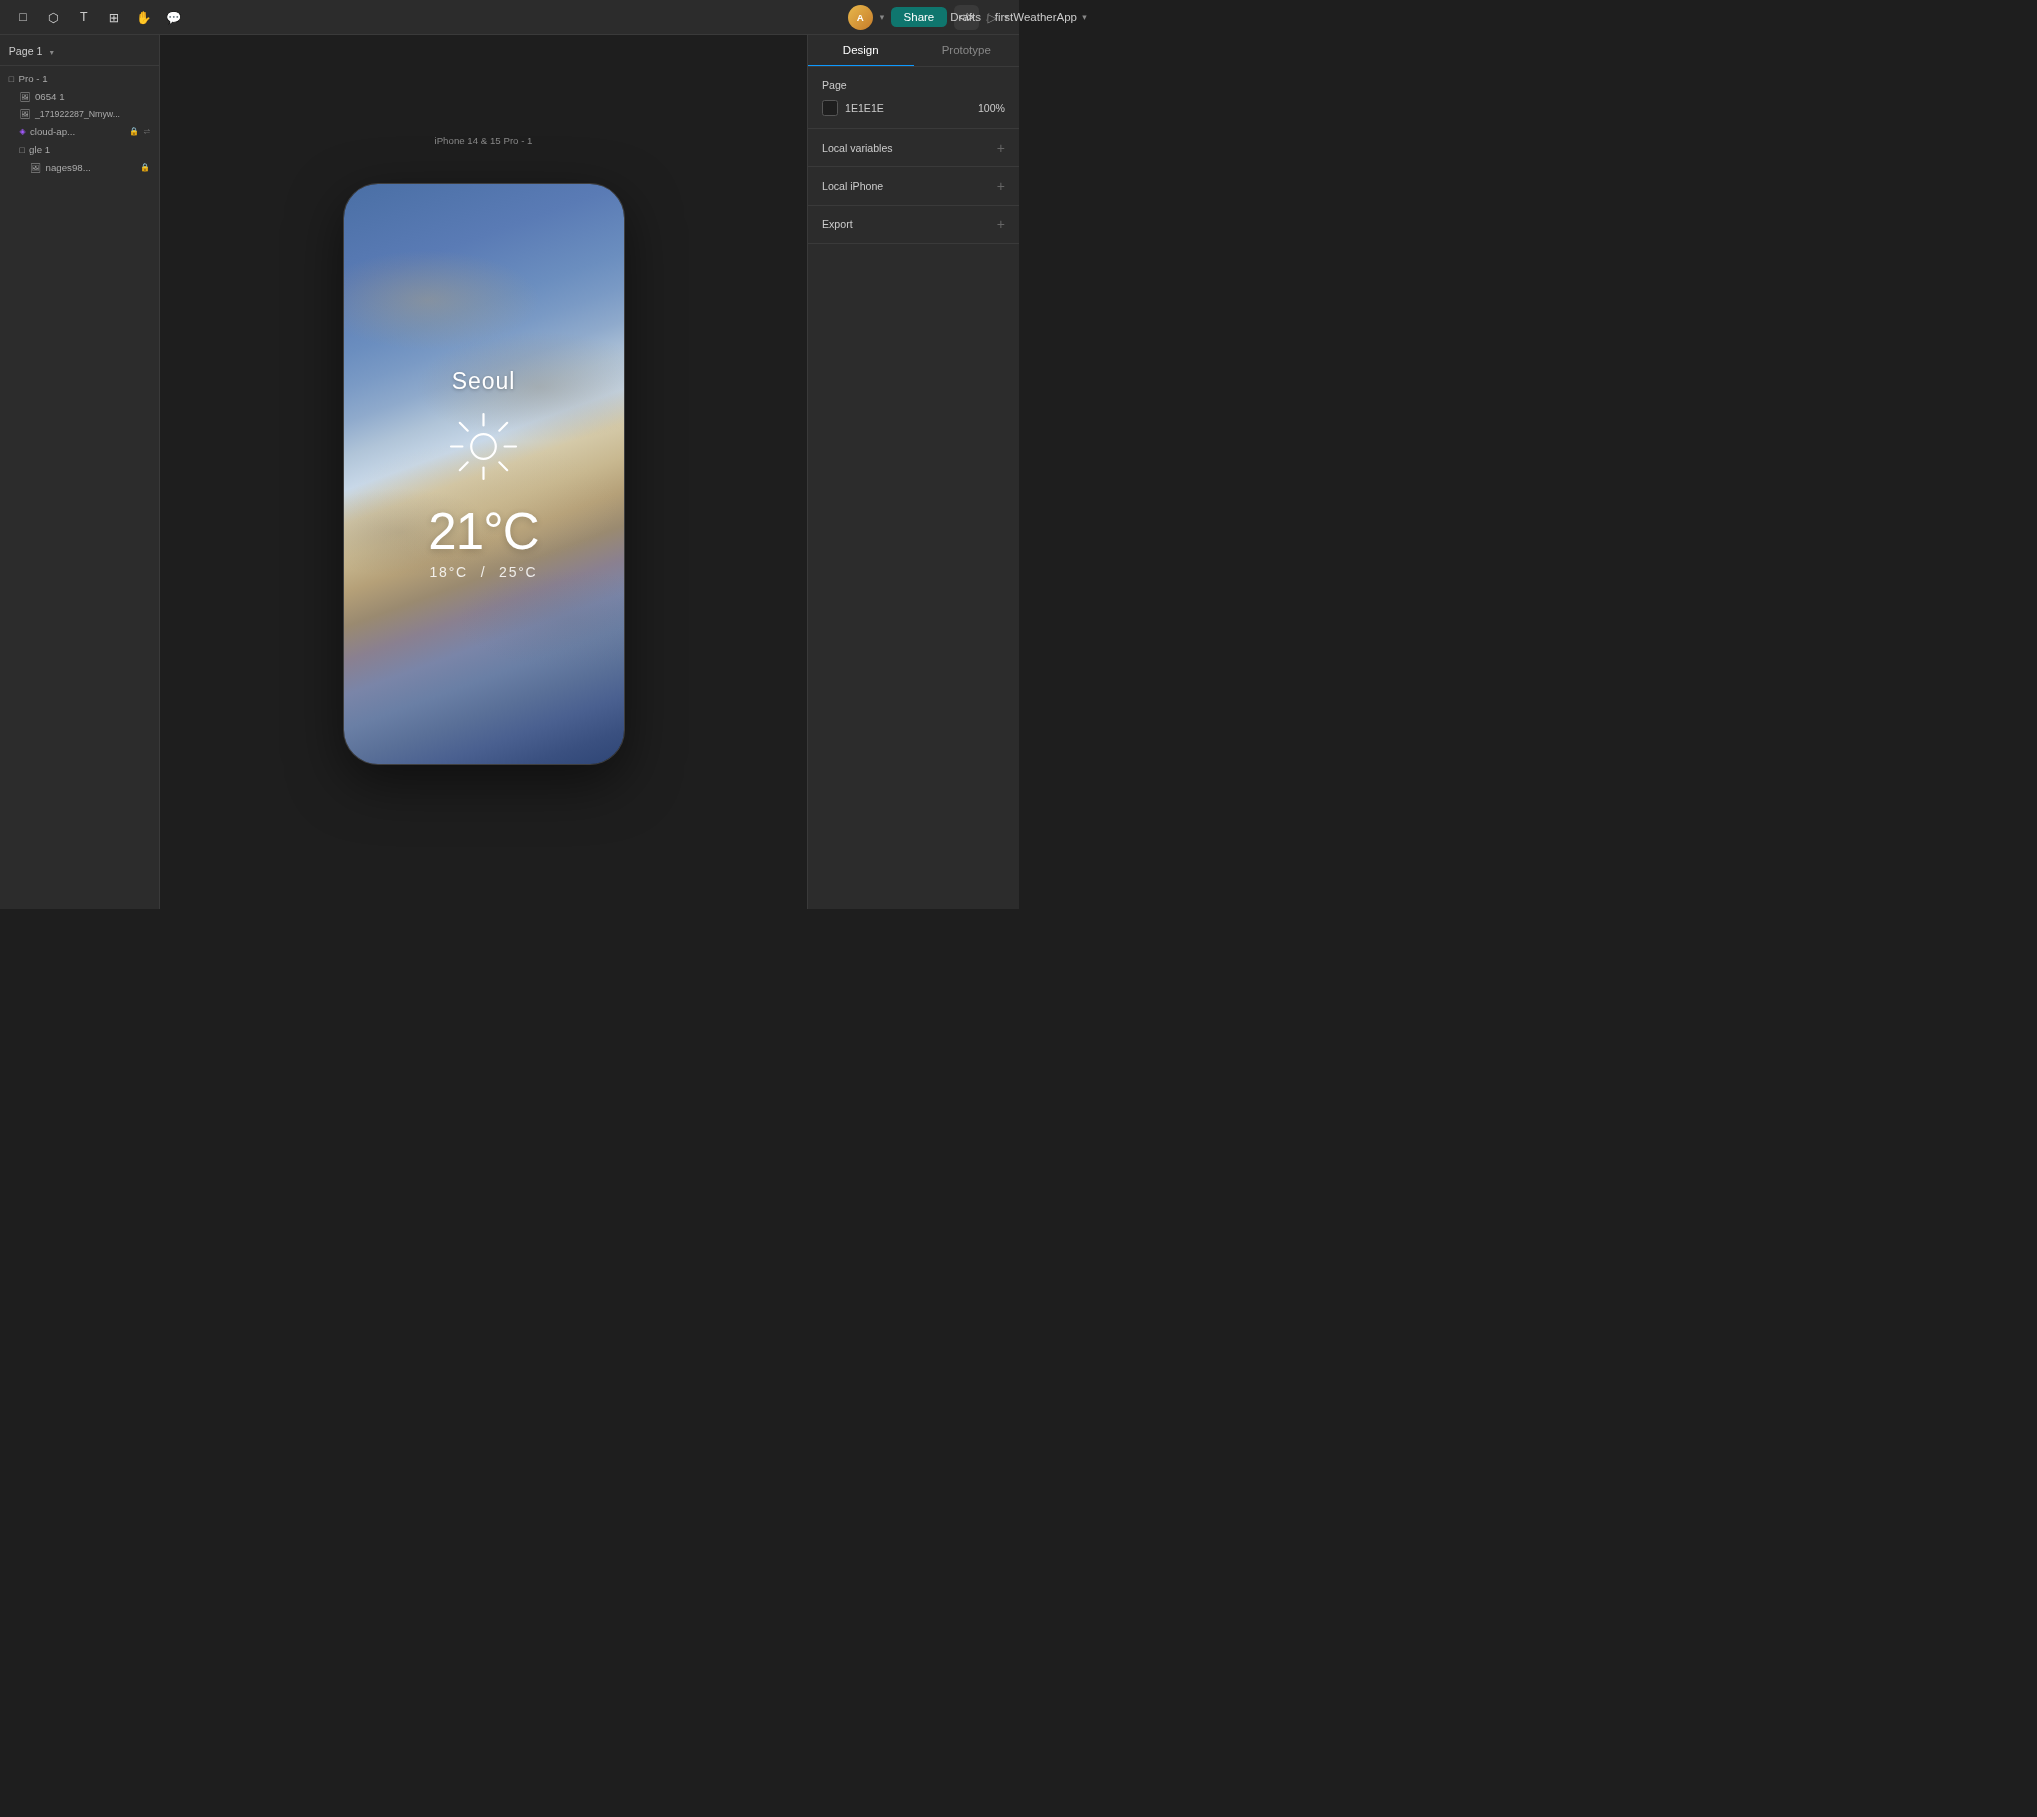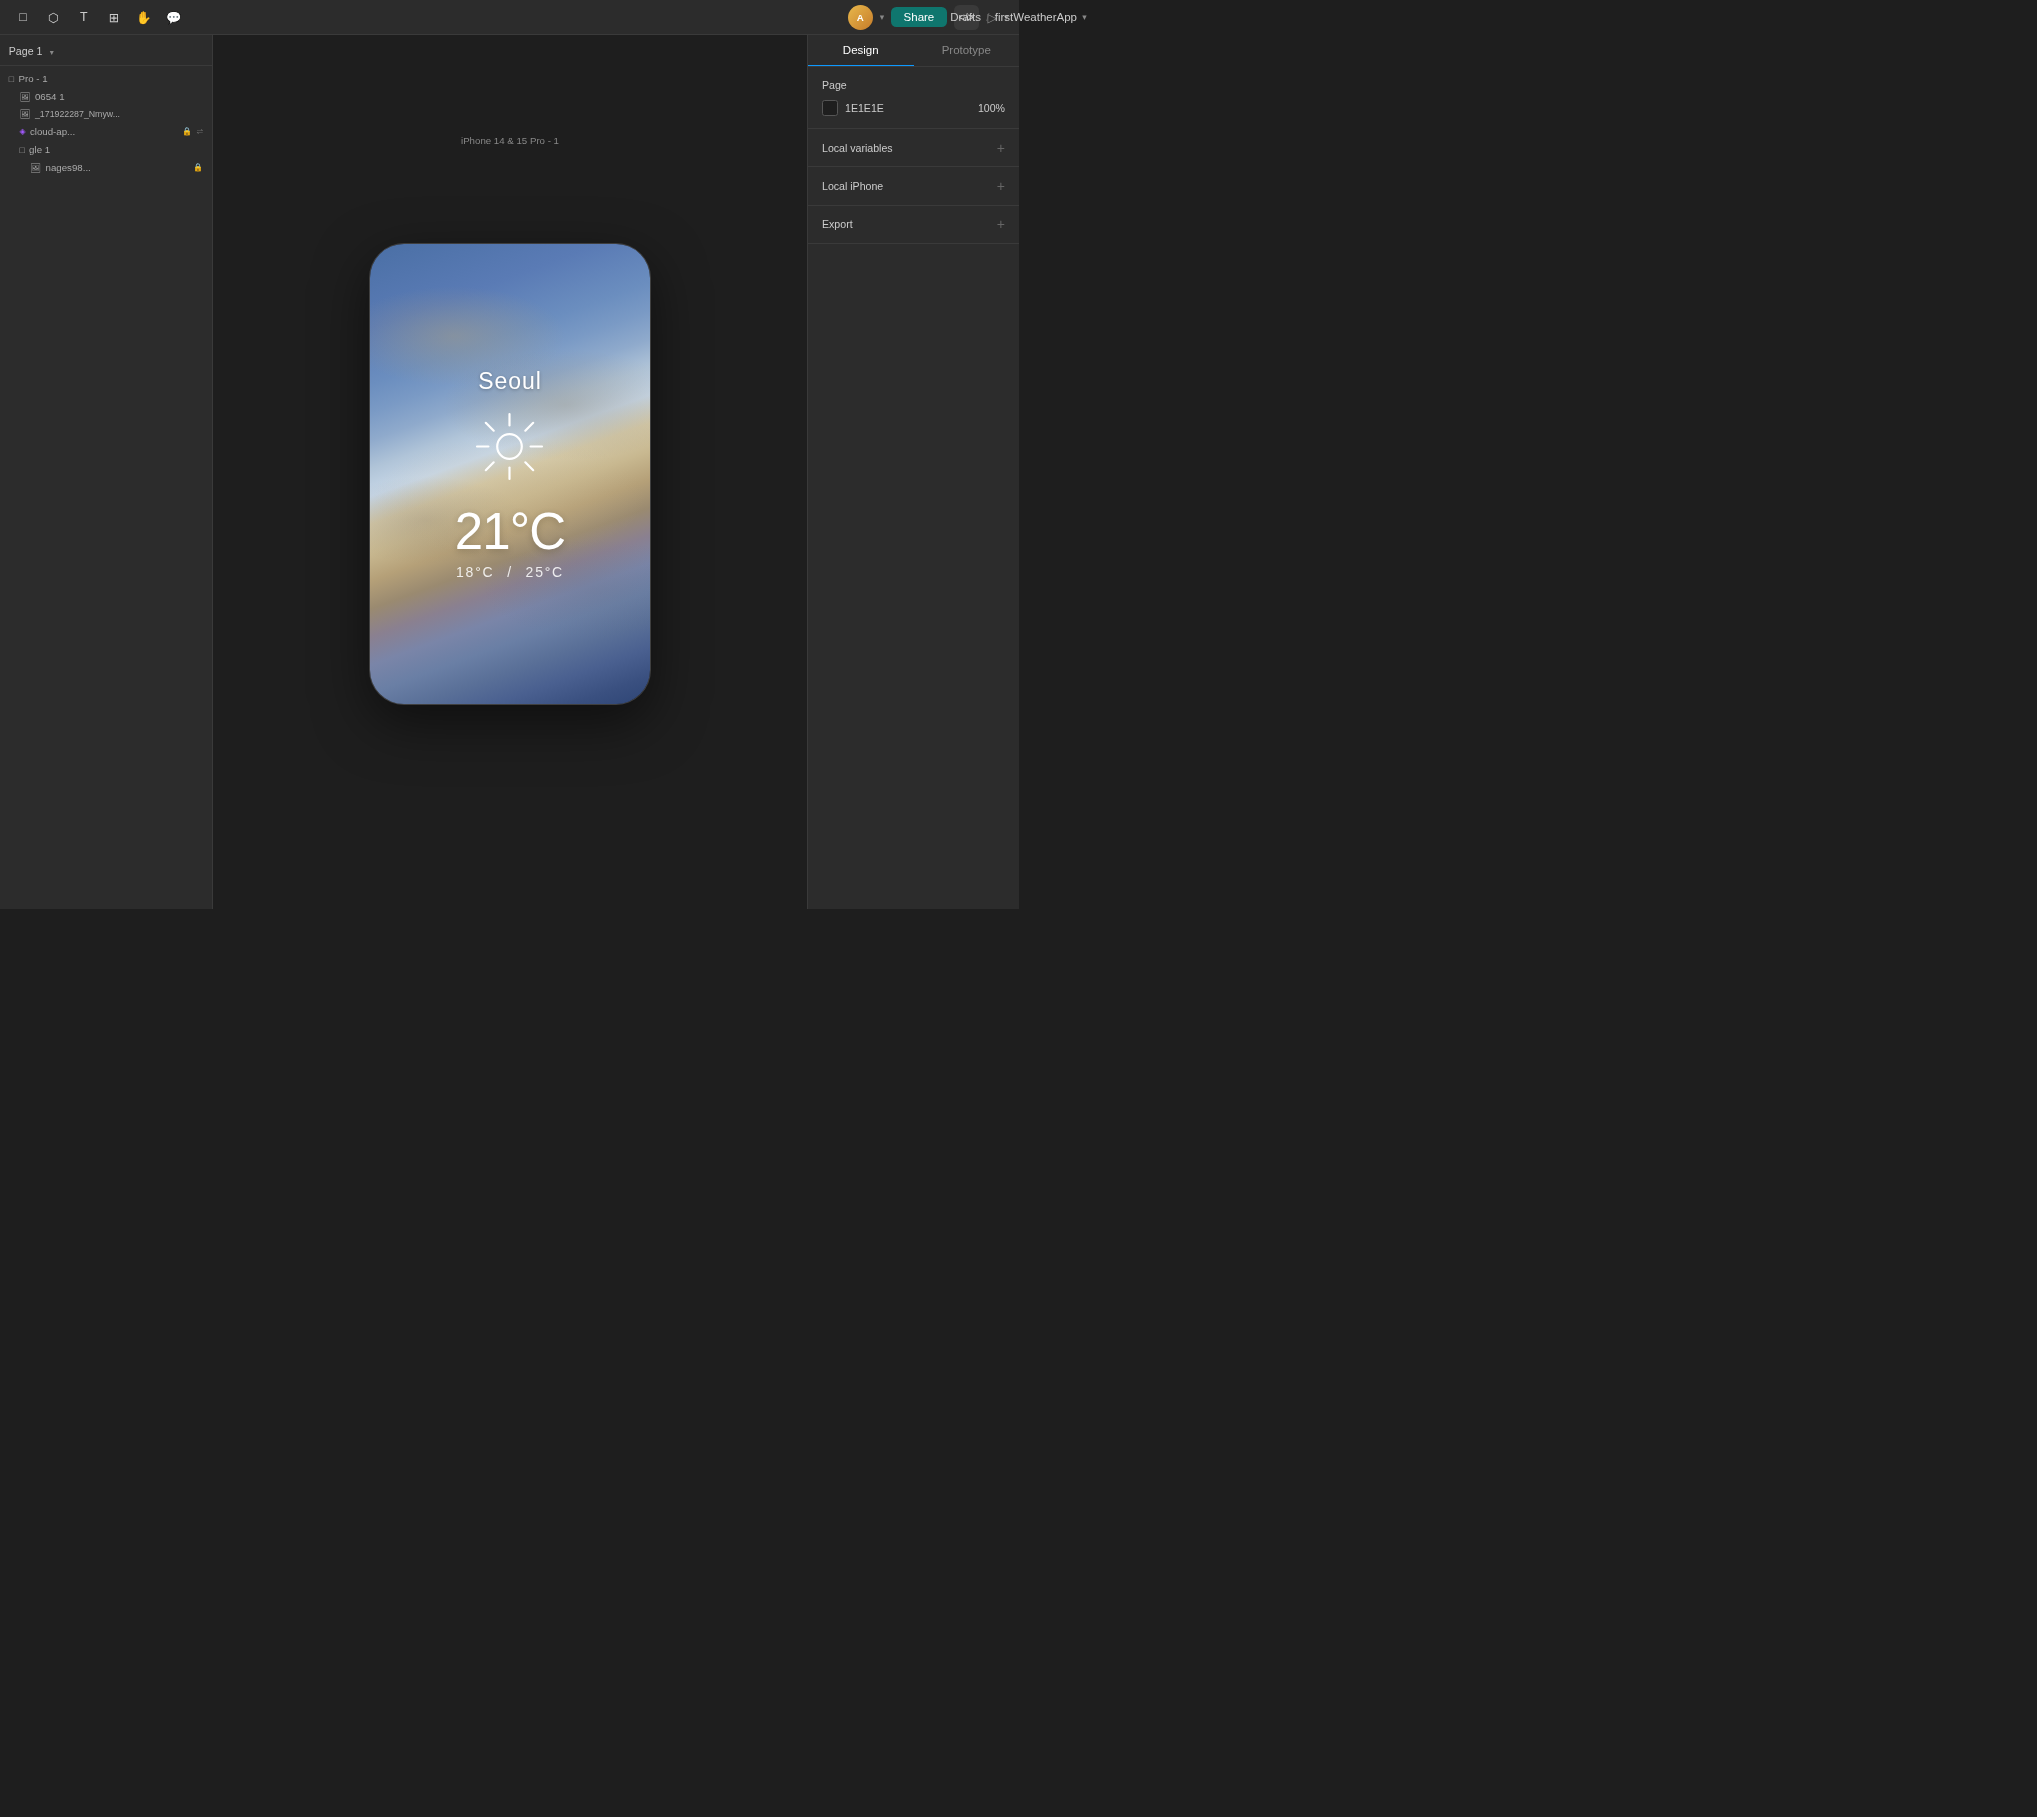--- a/index.html
+++ b/index.html
@@ -96,21 +96,21 @@
 
     
     .main-layout {
       display: flex;
       flex: 1;
       overflow: hidden;
     }
 
     
     .wide-sidebar {
-      width: 213px;
+      width: 160px;
       background: #2c2c2c;
       border-right: 0.9px solid #3a3a3a;
       flex-shrink: 0;
       display: flex;
       flex-direction: column;
       overflow: hidden;
     }
     .wide-sidebar-header {
       padding: 7px 8.8px;
       border-bottom: 0.9px solid #3a3a3a;
@@ -150,21 +150,21 @@
       top: 53px;
       left: 50%;
       transform: translateX(-50%);
       color: #888;
       font-size: 9.7px;
       white-space: nowrap;
       margin-top: 47px;
     }
     .phone-frame {
       width: 282px;
-      height: 462px;
+      height: 582px;
       border-radius: 35px;
       overflow: hidden;
       position: relative;
       border: 1.8px solid rgba(255,255,255,0.15);
       box-shadow: 0 17.6px 53px rgba(0,0,0,0.5);
       margin-top: 4px;
     }
     .phone-bg {
       width: 100%;
       height: 100%;

